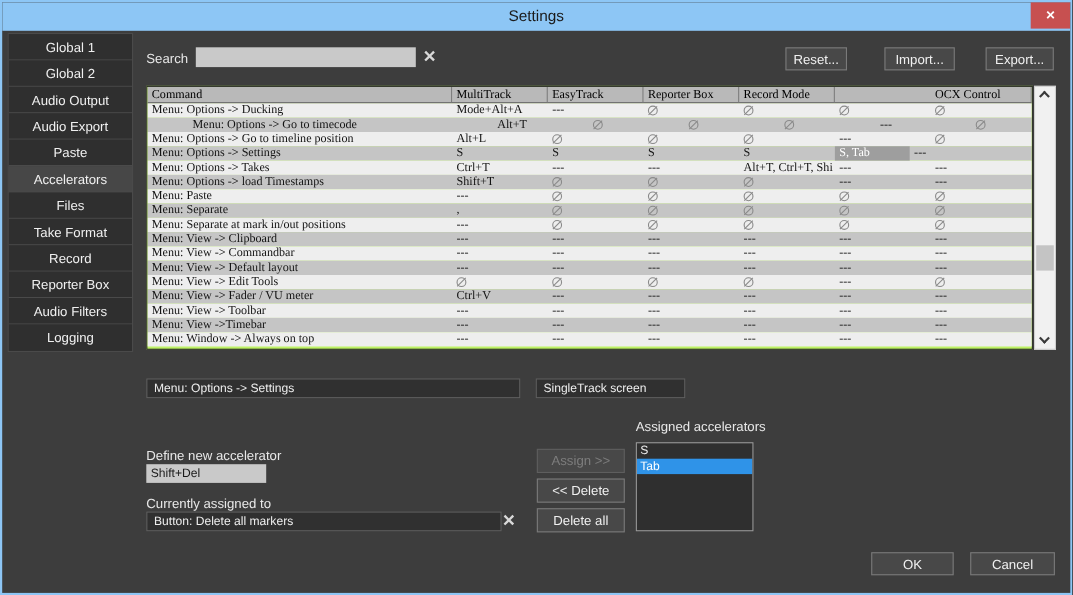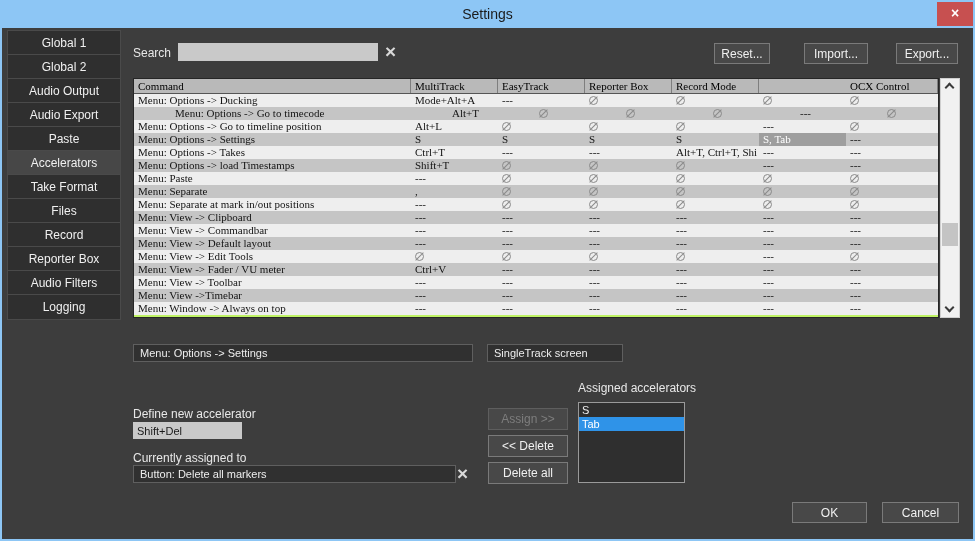--- a/index.html
+++ b/index.html
@@ -133,22 +133,22 @@
     <span>×</span>
   </div>
 
   <div class="sidebar" id="sidebar">
       <div class="sidebar-item">Global 1</div>
       <div class="sidebar-item">Global 2</div>
       <div class="sidebar-item">Audio Output</div>
       <div class="sidebar-item">Audio Export</div>
       <div class="sidebar-item">Paste</div>
       <div class="sidebar-item selected">Accelerators</div>
+      <div class="sidebar-item">Files</div>
       <div class="sidebar-item">Take Format</div>
-      <div class="sidebar-item">Files</div>
       <div class="sidebar-item">Record</div>
       <div class="sidebar-item">Reporter Box</div>
       <div class="sidebar-item">Audio Filters</div>
       <div class="sidebar-item">Logging</div>
     </div>
 
   <span class="lbl" style="left:131px; top:44px;">Search</span>
   <input class="search-input" type="text" value="" style="">
   <span class="x-icon" style="left:383px; top:41px;">×</span>
 
@@ -193,21 +193,21 @@
           <div class="td" style="width: 87px;"><span class="blocked-icon"></span></div>
           <div class="td" style="width: 87px;">---</div>
           <div class="td" style="width: 92px;"><span class="blocked-icon"></span></div>
         </div>
         <div class="tr even">
           <div class="td" style="width: 277px;">Menu: Options -&gt; Settings</div>
           <div class="td" style="width: 87px;">S</div>
           <div class="td" style="width: 87px;">S</div>
           <div class="td" style="width: 87px;">S</div>
           <div class="td" style="width: 87px;">S</div>
-          <div class="td sel" style="width: 87px;">S, Tab</div>
+          <div class="td sel" style="width: 68px;">S, Tab</div>
           <div class="td" style="width: 92px;">---</div>
         </div>
         <div class="tr odd">
           <div class="td" style="width: 277px;">Menu: Options -&gt; Takes</div>
           <div class="td" style="width: 87px;">Ctrl+T</div>
           <div class="td" style="width: 87px;">---</div>
           <div class="td" style="width: 87px;">---</div>
           <div class="td" style="width: 87px;">Alt+T, Ctrl+T, Shi</div>
           <div class="td" style="width: 87px;">---</div>
           <div class="td" style="width: 92px;">---</div>

